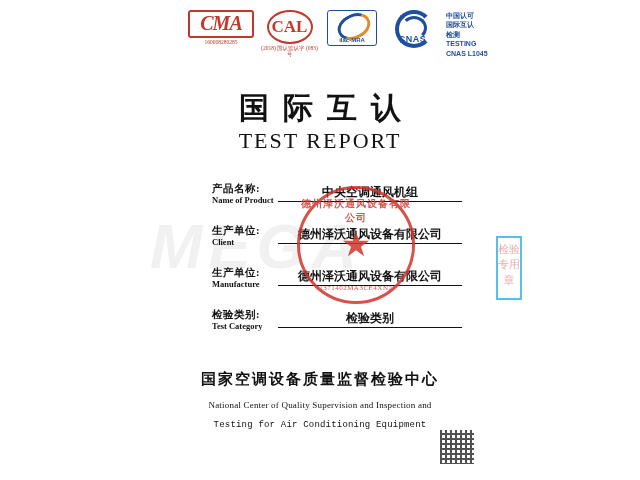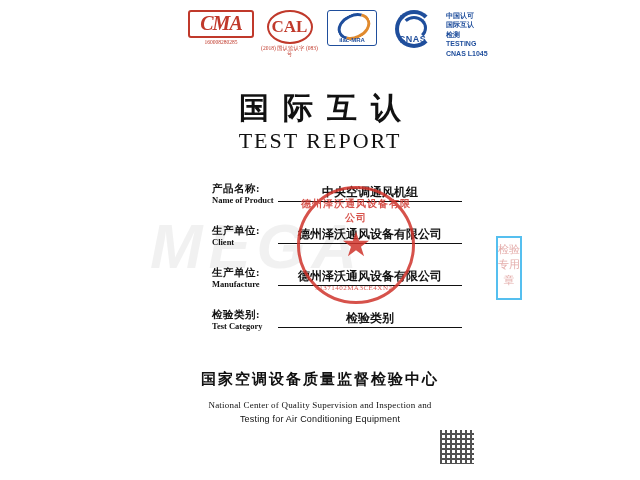--- a/index.html
+++ b/index.html
@@ -295,22 +295,22 @@
     color: #111;
   }
   .footer-en1 {
     margin-top: 11px;
     font-family: "Liberation Serif", serif;
     font-size: 9px;
     letter-spacing: 0.2px;
     color: #111;
   }
   .footer-en2 {
-    margin-top: 4px;
-    font-family: Liberation Sans, sans-serif;
+    margin-top: 10px;
+    font-family: Liberation Mono, monospace;
     font-size: 9px;
     letter-spacing: 0.2px;
     color: #111;
   }
 
   
   .seal-main {
     position: absolute;
     top: 186px;
     left: 297px;

